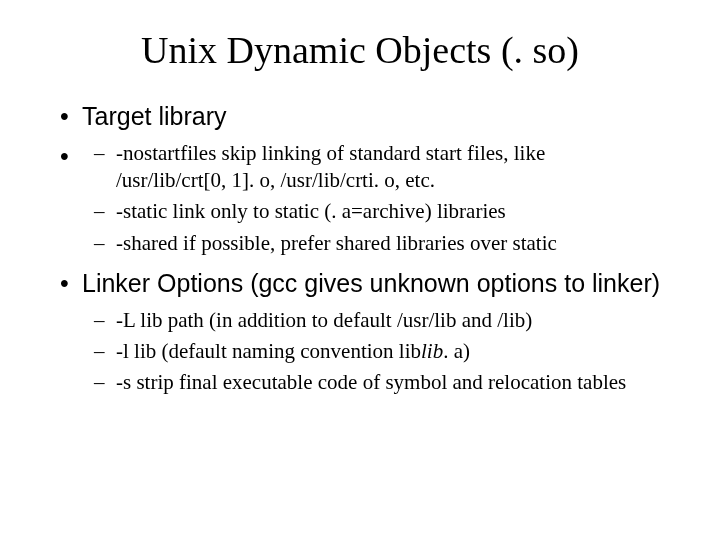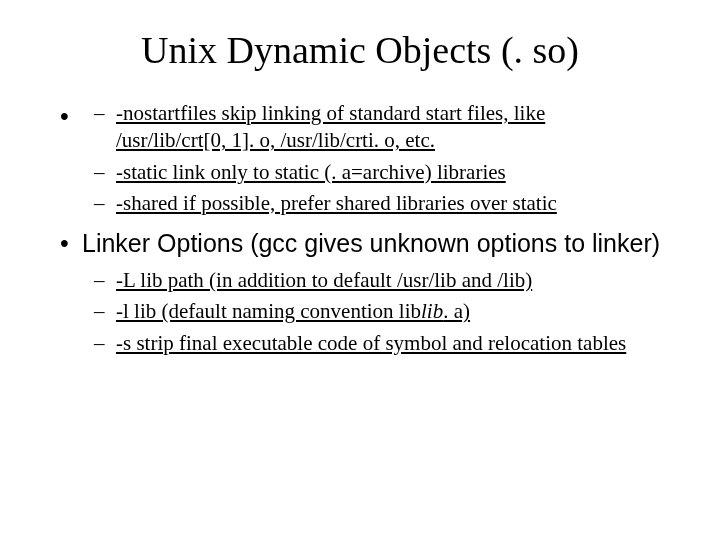--- a/index.html
+++ b/index.html
@@ -39,21 +39,20 @@
   ul.level1 > li::before {
     content: "•";
     position: absolute;
     left: -22px;
     top: 0;
   }
   ul.level2 {
     list-style: none;
     margin: 6px 0 10px 0;
     padding: 0 0 0 34px;
-    text-decoration: underline;
   }
   ul.level2 > li {
     position: relative;
     font-size: 21px;
     line-height: 1.3;
     margin: 0 0 4px 0;
     font-family: "Times New Roman", Times, serif;
   }
   ul.level2 > li::before {
     content: "–";
@@ -65,20 +64,21 @@
     font-style: italic;
   }
 </style>
 </head>
 <body>
 
 <div class="slide">
   <h1 class="title">Unix Dynamic Objects (. so)</h1>
 
   <ul class="level1">
+    <li>Target  library</li>
     <li>
       <ul class="level2">
         <li>
           <span>-nostartfiles skip linking of standard start files, like </span><br>
           <span>/usr/lib/crt[0, 1]. o, /usr/lib/crti. o, etc.</span>
         </li>
         <li>-static link only to static (. a=archive) libraries</li>
         <li>-shared if possible, prefer shared libraries over static</li>
       </ul>
     </li>

